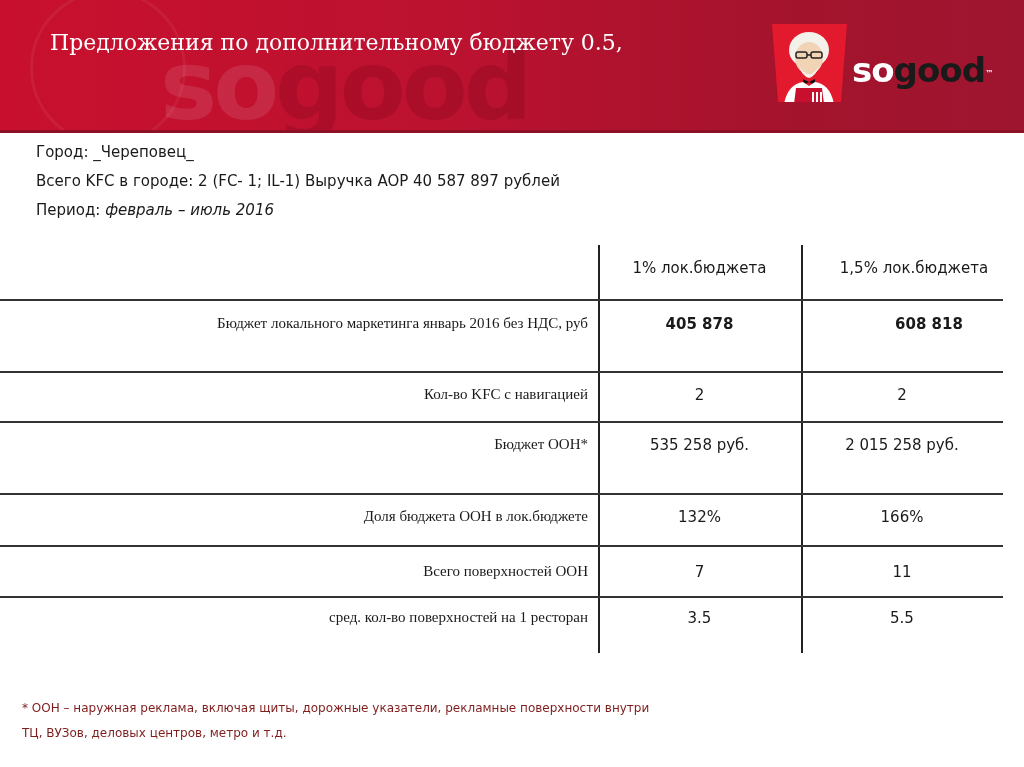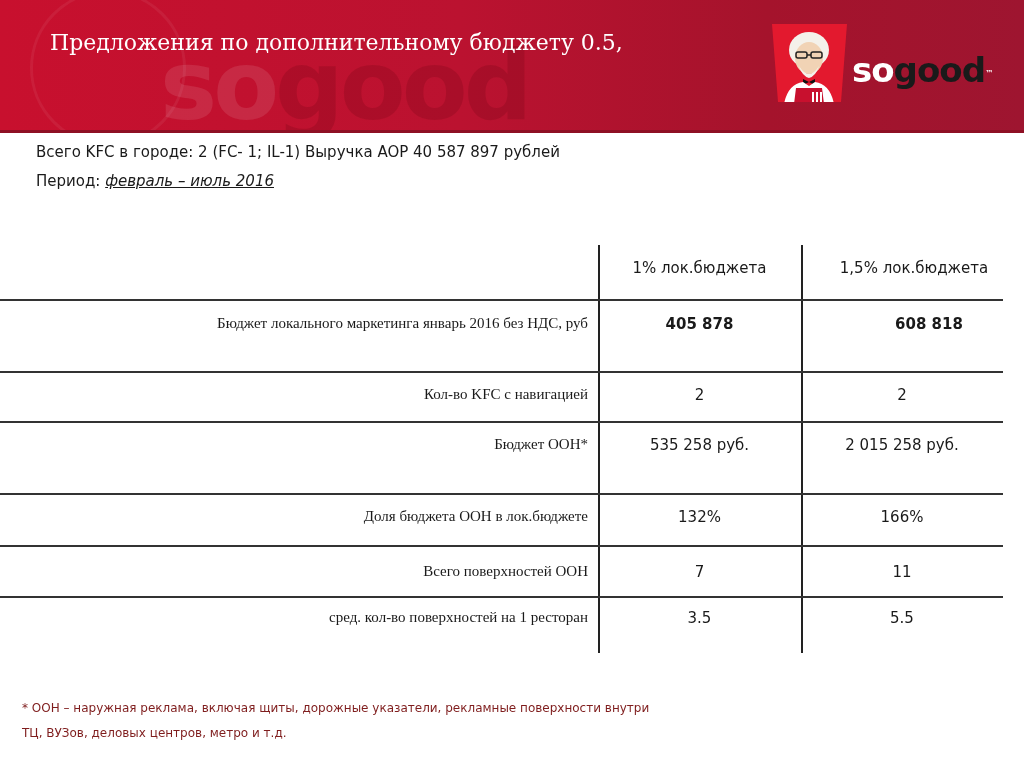--- a/index.html
+++ b/index.html
@@ -49,21 +49,21 @@
     position: absolute; left: 80px; top: 28px;
     font-family: "DejaVu Sans", sans-serif; font-weight: bold; font-size: 34px;
     letter-spacing: -1px; line-height: 40px;
   }
   .logo-text .so { color: #ffffff; }
   .logo-text .good { color: #1a1a1a; }
   .logo-text .tm { font-size: 8px; color: #fff; vertical-align: top; position: relative; top: 4px; }
 
   .info { position: absolute; left: 36px; top: 138px; font-size: 15px; color: #1a1a1a; }
   .info .row { height: 29px; line-height: 29px; white-space: nowrap; }
-  .info .period-val { font-style: italic; text-decoration: underline; }
+  .info .period-val { font-style: italic; }
   .vline { position: absolute; width: 1.5px; background: #222; }
   .hline { position: absolute; left: 0; height: 2px; background: #333; width: 1003px; }
   .cell { position: absolute; font-size: 15px; color: #1a1a1a; white-space: nowrap; }
   .label { right: calc(1024px - 588px); text-align: right; font-family: Liberation Serif, serif; }
   .c1 { left: 598px; width: 203px; text-align: center; }
   .c2 { left: 801px; width: 202px; text-align: center; }
   .bold { font-weight: bold; }
 
   .footnote {
     position: absolute; left: 22px; top: 696px; width: 990px;
@@ -97,20 +97,21 @@
         <rect x="40" y="68" width="2" height="10" fill="#fff"></rect>
         <rect x="44" y="68" width="2" height="10" fill="#fff"></rect>
         <rect x="48" y="68" width="2" height="10" fill="#fff"></rect>
       </svg>
     </div>
     <div class="logo-text"><span class="so">so</span><span class="good">good</span><span class="tm">™</span></div>
   </div>
 </div>
 
 <div class="info">
+  <div class="row"><span>Город: </span><span>_Череповец_</span></div>
   <div class="row">Всего KFC в городе: 2 (FC- 1; IL-1) Выручка AOP 40 587 897 рублей</div>
   <div class="row"><span>Период: </span><span class="period-val">февраль – июль 2016</span></div>
 </div>
 
 <div>
 
   <div class="vline" style="left:598px; top:245px; height:408px;"></div>
   <div class="vline" style="left:801px; top:245px; height:408px;"></div>
 
   <div class="hline" style="top:299px;"></div>

